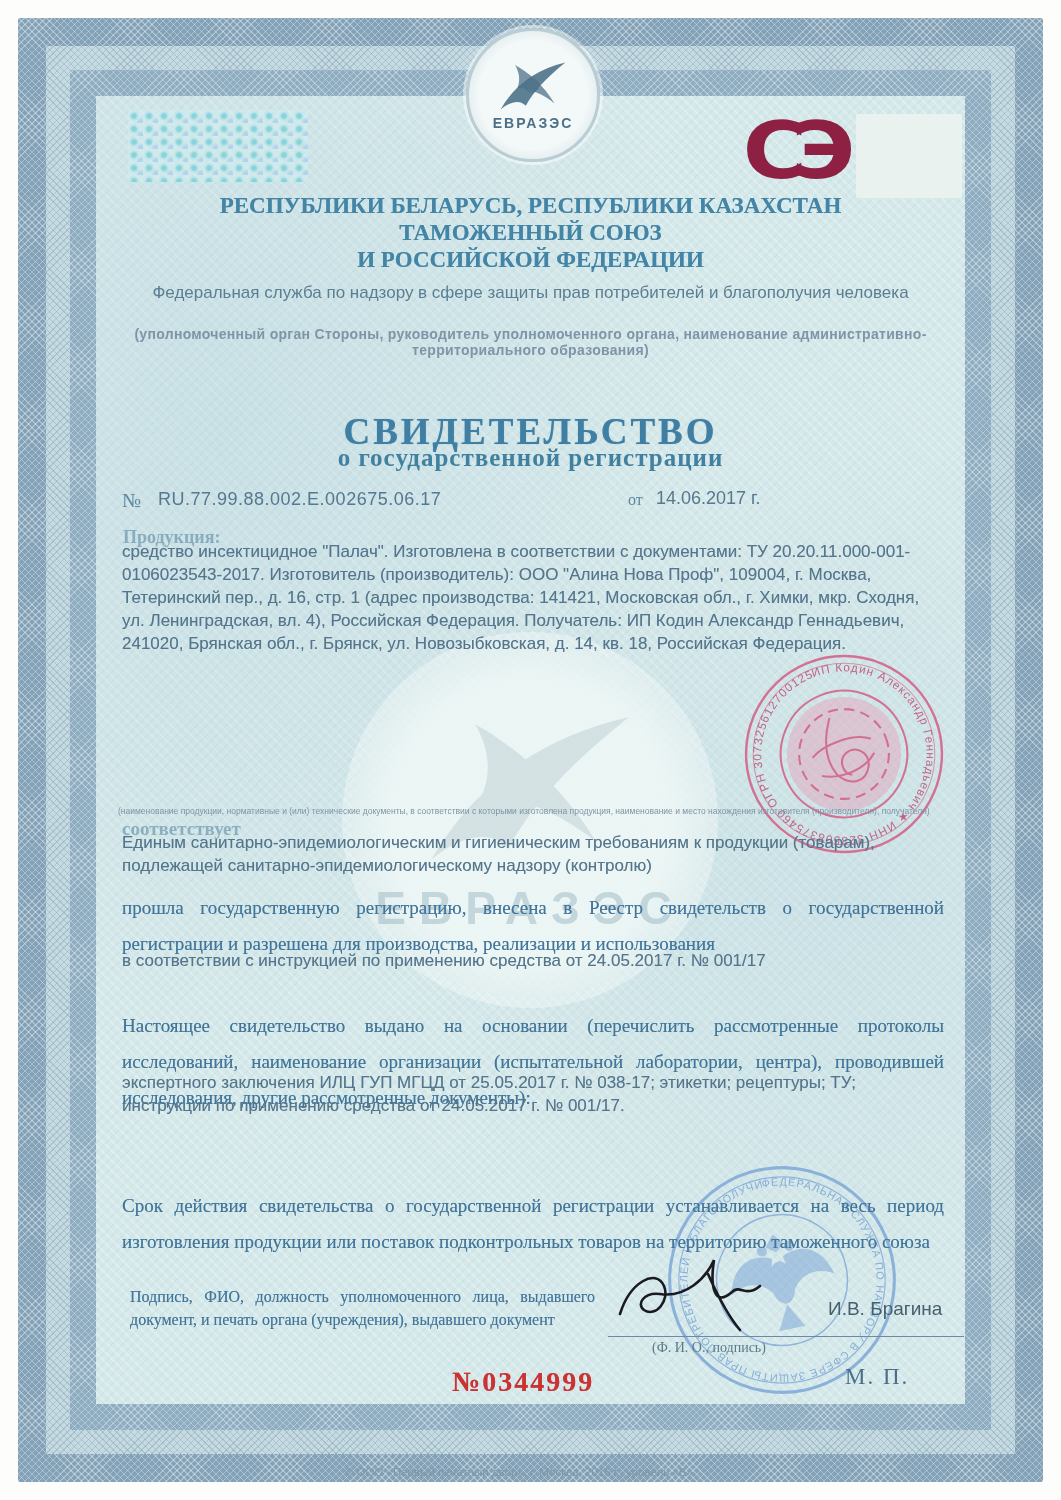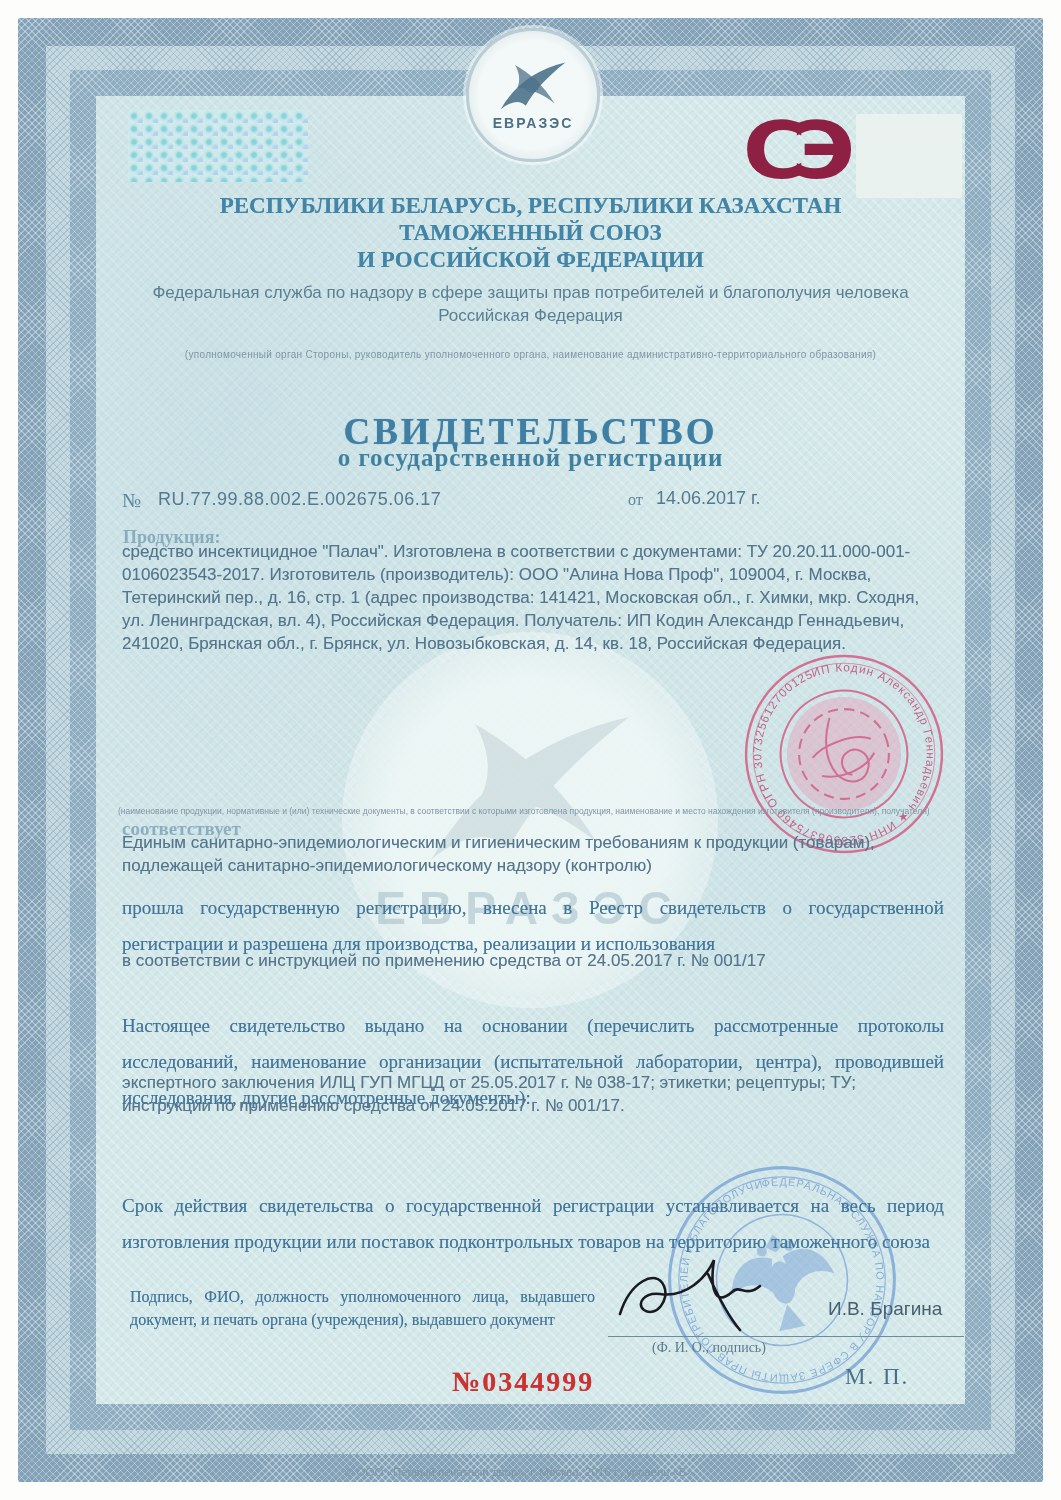--- a/index.html
+++ b/index.html
@@ -38,21 +38,21 @@
     background-size:15px 13px;}
   
   .se-mark{left:748px;top:112px;z-index:5;font-family:"DejaVu Sans",sans-serif;font-weight:bold;
     font-size:78px;line-height:78px;color:#8e2044;letter-spacing:-14px;transform:scaleX(1.12);}
   .blank-box{left:856px;top:114px;width:106px;height:84px;background:#e9f2ef;z-index:4;border-radius:2px;}
   
   .header-block{left:90px;top:192px;width:881px;text-align:center;z-index:6;}
   .hdr-serif{font-family:"Liberation Serif",serif;font-weight:bold;font-size:23px;line-height:27px;
     color:#4385a6;text-shadow:0 0 .5px rgba(60,120,150,.6);}
   .hdr-sans{font-size:17px;line-height:23px;color:#5b7e93;}
-  .caption{font-size:10px;color:#7e95a7;letter-spacing:.3px;}
+  .caption{font-size:14px;color:#7e95a7;letter-spacing:.3px;font-weight:bold;}
   .title-main{left:90px;top:396px;width:881px;text-align:center;font-family:"Liberation Serif",serif;
     font-weight:bold;font-size:37px;color:#3f7fa3;letter-spacing:3px;z-index:6;
     text-shadow:0 0 1px rgba(55,110,145,.55);margin-top:14px;}
   .title-sub{left:90px;top:444px;width:881px;text-align:center;font-family:"Liberation Serif",serif;
     font-weight:bold;font-size:25px;color:#41809f;letter-spacing:1px;z-index:6;}
   
   .numrow{z-index:6;color:#54788f;}
   .num-sign{left:122px;top:489px;font-family:"Liberation Serif",serif;font-size:20px;color:#5d86a0;}
   .num-val{left:158px;top:489px;font-size:18px;letter-spacing:.5px;}
   .from-label{left:628px;top:491px;font-family:"Liberation Serif",serif;font-size:16px;color:#5d86a0;}
@@ -104,21 +104,20 @@
 
   <div class="abs se-mark">СЭ</div>
   <div class="abs blank-box"></div>
 
   <div class="abs header-block">
     <div class="hdr-serif">РЕСПУБЛИКИ БЕЛАРУСЬ, РЕСПУБЛИКИ КАЗАХСТАН</div>
     <div class="hdr-serif">ТАМОЖЕННЫЙ СОЮЗ</div>
     <div class="hdr-serif">И РОССИЙСКОЙ ФЕДЕРАЦИИ</div>
     <div style="height:8px"></div>
     <div class="hdr-sans">Федеральная служба по надзору в сфере защиты прав потребителей и благополучия человека</div>
-    <div class="hdr-sans">Российская Федерация</div>
     <div style="height:22px"></div>
     <div class="caption">(уполномоченный орган Стороны, руководитель уполномоченного органа, наименование административно-территориального образования)</div>
   </div>
 
   <div class="abs title-main">СВИДЕТЕЛЬСТВО</div>
   <div class="abs title-sub">о государственной регистрации</div>
 
   <div class="abs numrow num-sign">№</div>
   <div class="abs numrow num-val">RU.77.99.88.002.E.002675.06.17</div>
   <div class="abs numrow from-label">от</div>

